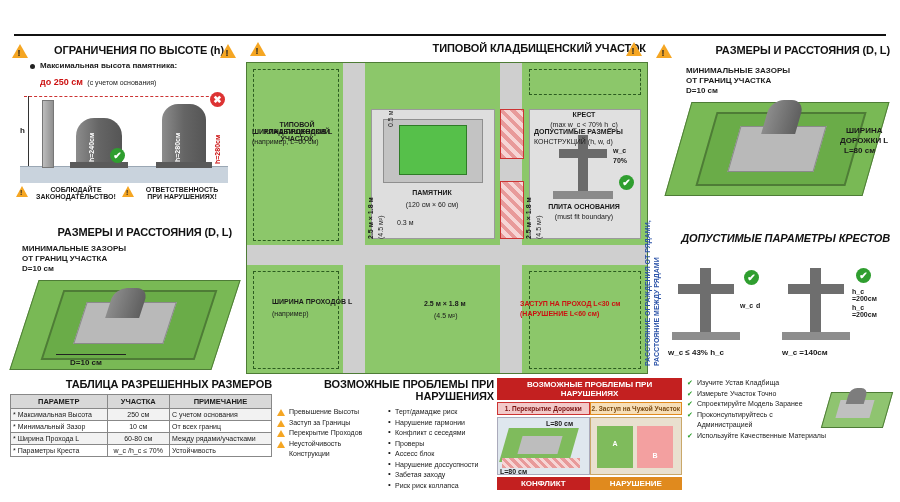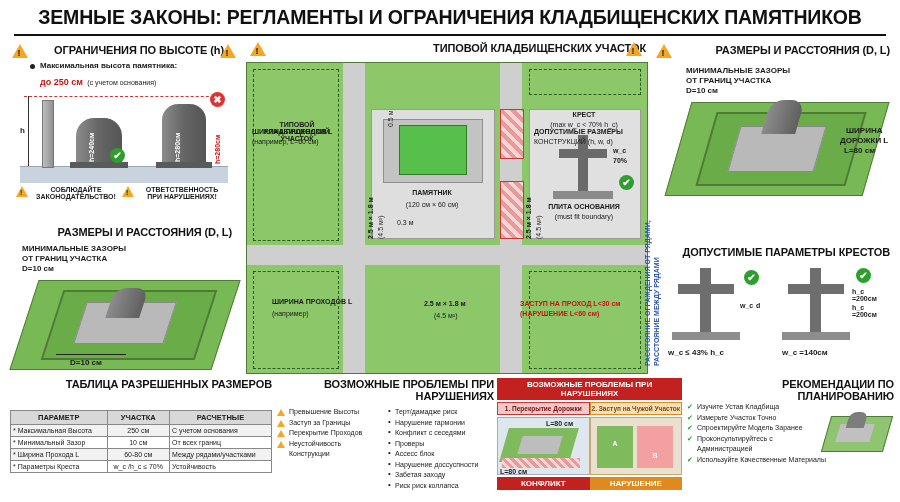--- a/index.html
+++ b/index.html
@@ -97,21 +97,20 @@
 
   .vlabel{
     position:absolute;transform:rotate(-90deg);transform-origin:left top;white-space:nowrap;
   }
 </style>
 </head>
 <body>
 
 <div class="page">
 
-  <div class="title">ЗЕМНЫЕ ЗАКОНЫ: РЕГЛАМЕНТЫ И ОГРАНИЧЕНИЯ КЛАДБИЩЕНСКИХ ПАМЯТНИКОВ</div>
   <div class="rule"></div>
 
   <div class="panelL1">
     <div style="position:absolute;left:10px;top:0;width:200px;" class="sec-h">ОГРАНИЧЕНИЯ ПО ВЫСОТЕ (h)</div>
 
     <div style="position:absolute;left:-2px;top:0px;">
         <div class="tri"></div>
       </div>
     <div style="position:absolute;left:206px;top:0px;">
         <div class="tri"></div>
@@ -172,21 +171,21 @@
     <div class="t8 bold" style="position:absolute;left:8px;top:38px;">D=10 см</div>
 
     <div style="position:absolute;left:10px;top:54px;width:200px;height:88px;background:#79b955;transform:skewX(-18deg);border:1px solid #4e7c36;"></div>
     <div style="position:absolute;left:38px;top:64px;width:150px;height:66px;background:#6aac48;transform:skewX(-18deg);border:2px solid #4e7c36;"></div>
     <div style="position:absolute;left:66px;top:76px;width:88px;height:40px;background:#b9b9b9;transform:skewX(-18deg);border:1px solid #8a8a8a;"></div>
     <div style="position:absolute;left:96px;top:62px;width:34px;height:30px;background:linear-gradient(90deg,#8c8c8c,#5f5f5f);border-radius:12px 12px 0 0;transform:skewX(-18deg);"></div>
     <div class="t8 bold" style="position:absolute;left:56px;top:132px;">D=10 см</div>
     <div style="position:absolute;left:42px;top:128px;width:70px;height:1px;background:#222;"></div>
   </div>
 
-  <div style="position:absolute;left:246px;top:42px;width:400px;" class="sec-h">ТИПОВОЙ КЛАДБИЩЕНСКИХ УЧАСТОК</div>
+  <div style="position:absolute;left:246px;top:42px;width:400px;" class="sec-h">ТИПОВОЙ КЛАДБИЩЕНСКИЙ УЧАСТОК</div>
   <div style="position:absolute;left:250px;top:42px;">
       <div class="tri"></div>
     </div>
   <div style="position:absolute;left:626px;top:42px;">
       <div class="tri"></div>
     </div>
 
   <div class="plot">
 
     <div class="road" style="left:96px;top:0;width:22px;height:310px;"></div>
@@ -264,47 +263,47 @@
     <div style="position:absolute;left:46px;top:68px;width:146px;height:70px;background:#6aac48;transform:skewX(-16deg);border:2px solid #4e7c36;"></div>
     <div style="position:absolute;left:74px;top:82px;width:84px;height:44px;background:#b9b9b9;transform:skewX(-16deg);border:1px solid #8a8a8a;"></div>
     <div style="position:absolute;left:106px;top:56px;width:34px;height:34px;background:linear-gradient(90deg,#8c8c8c,#5f5f5f);border-radius:13px 13px 0 0;transform:skewX(-16deg);"></div>
 
     <div class="t8 bold" style="position:absolute;left:186px;top:82px;">ШИРИНА</div>
     <div class="t8 bold" style="position:absolute;left:180px;top:92px;text-align:right;">ДОРОЖКИ L</div>
     <div class="t8 bold" style="position:absolute;left:184px;top:102px;">L=80 см</div>
   </div>
 
   <div class="panelR2">
-    <div class="sec-h" style="position:absolute;left:0;top:18px;width:230px;">ДОПУСТИМЫЕ ПАРАМЕТРЫ КРЕСТОВ</div>
+    <div class="sec-h" style="position:absolute;left:0;top:4px;width:230px;font-style:italic;">ДОПУСТИМЫЕ ПАРАМЕТРЫ КРЕСТОВ</div>
 
     <div style="position:absolute;left:40px;top:40px;width:11px;height:66px;background:#6e6e6e;"></div>
     <div style="position:absolute;left:18px;top:56px;width:56px;height:10px;background:#6e6e6e;"></div>
     <div style="position:absolute;left:12px;top:104px;width:68px;height:8px;background:#8d8d8d;"></div>
     <div class="tiny bold" style="position:absolute;left:80px;top:74px;">w_c</div>
     <div class="tiny bold" style="position:absolute;left:96px;top:74px;">d</div>
     <div style="position:absolute;left:84px;top:42px;"><span class="badge ok"></span></div>
     <div class="t8 bold" style="position:absolute;left:8px;top:120px;">w_c ≤ 43% h_c</div>
 
     <div style="position:absolute;left:150px;top:40px;width:11px;height:66px;background:#6e6e6e;"></div>
     <div style="position:absolute;left:128px;top:56px;width:56px;height:10px;background:#6e6e6e;"></div>
     <div style="position:absolute;left:122px;top:104px;width:68px;height:8px;background:#8d8d8d;"></div>
     <div class="tiny bold" style="position:absolute;left:192px;top:60px;">h_c =200см</div>
     <div class="tiny bold" style="position:absolute;left:192px;top:76px;">h_c =200см</div>
     <div style="position:absolute;left:196px;top:40px;"><span class="badge ok"></span></div>
     <div class="t8 bold" style="position:absolute;left:122px;top:120px;">w_c =140см</div>
   </div>
 
   <div class="bot1">
-    <div class="sec-h" style="margin-bottom:20px;">ТАБЛИЦА РАЗРЕШЕННЫХ РАЗМЕРОВ</div>
+    <div class="sec-h" style="margin-bottom:4px;">ТАБЛИЦА РАЗРЕШЕННЫХ РАЗМЕРОВ</div>
     <table class="tbl">
       <thead>
         <tr>
           <th>ПАРАМЕТР</th>
           <th>УЧАСТКА</th>
-          <th>РАСЧЕТНЫЕ</th>
+          <th>ПРИМЕЧАНИЕ</th>
         </tr>
       </thead>
       <tbody>
         <tr>
           <td>* Максимальная Высота</td>
           <td class="c">250 см</td>
           <td>С учетом основания</td>
         </tr>
         <tr>
           <td>* Минимальный Зазор</td>
@@ -368,21 +367,20 @@
         <div class="tiny bold" style="position:absolute;left:62px;top:34px;color:#fff;">B</div>
       </div>
     </div>
     <div style="display:flex;margin-top:2px;">
       <div style="width:50%;" class="lbl-red-box">КОНФЛИКТ</div>
       <div style="width:50%;" class="lbl-org-box">НАРУШЕНИЕ</div>
     </div>
   </div>
 
   <div class="bot4">
-    <div class="sec-h">РЕКОМЕНДАЦИИ ПО ПЛАНИРОВАНИЮ</div>
     <div style="display:flex;">
       <ul class="list check" style="width:140px;">
         <li>Изучите Устав Кладбища</li>
         <li>Измерьте Участок Точно</li>
         <li>Спроектируйте Модель Заранее</li>
         <li>Проконсультируйтесь с Администрацией</li>
         <li>Используйте Качественные Материалы</li>
       </ul>
       <div style="position:relative;width:64px;height:66px;">
         <div style="position:absolute;left:0;top:14px;width:60px;height:34px;background:#8fc470;transform:skewX(-16deg);border:1px solid #4e7c36;"></div>

